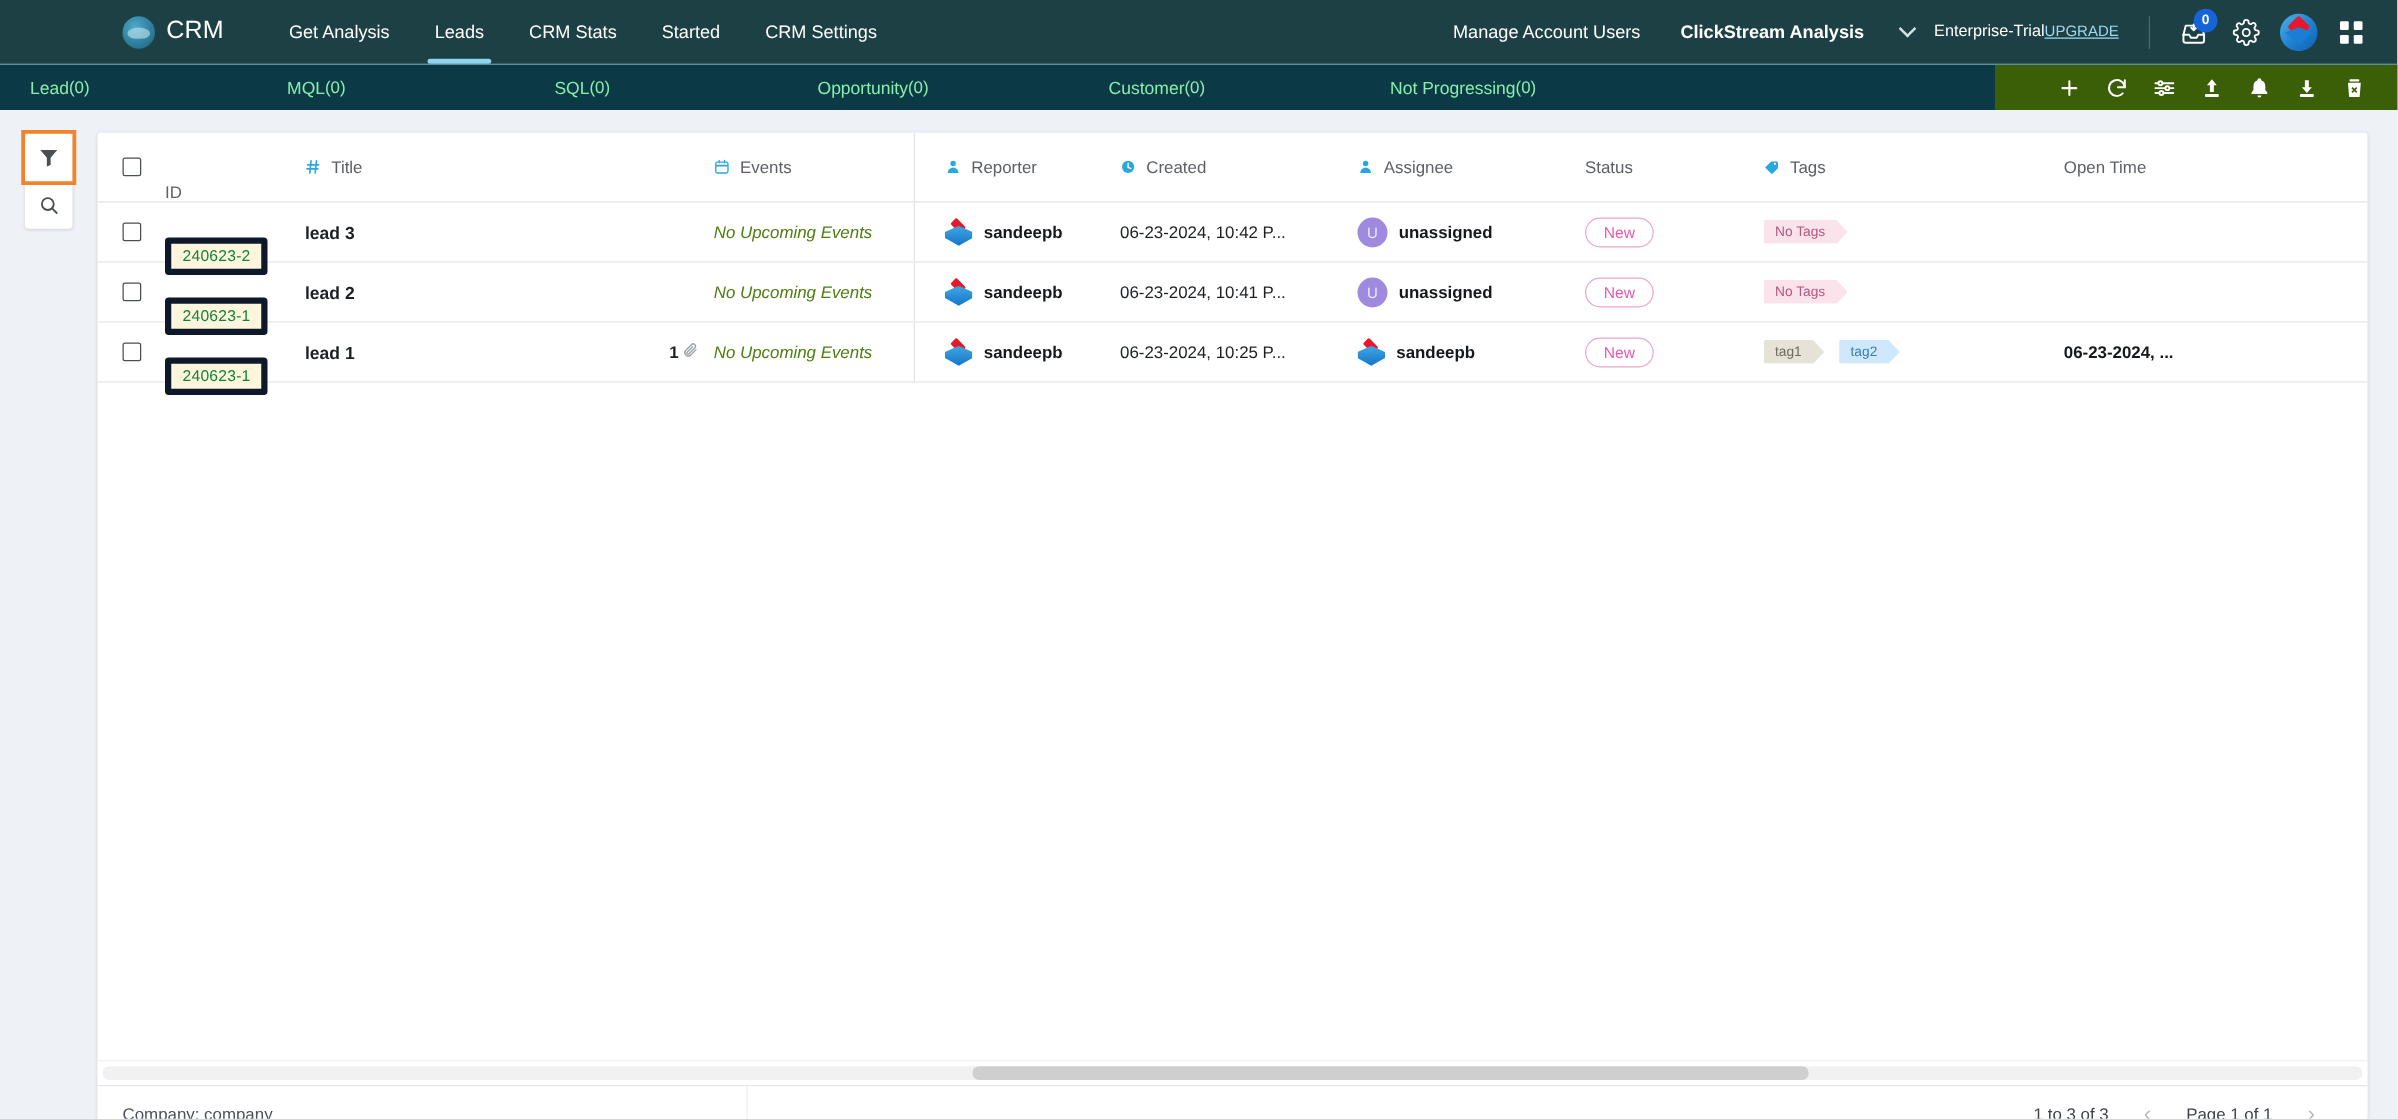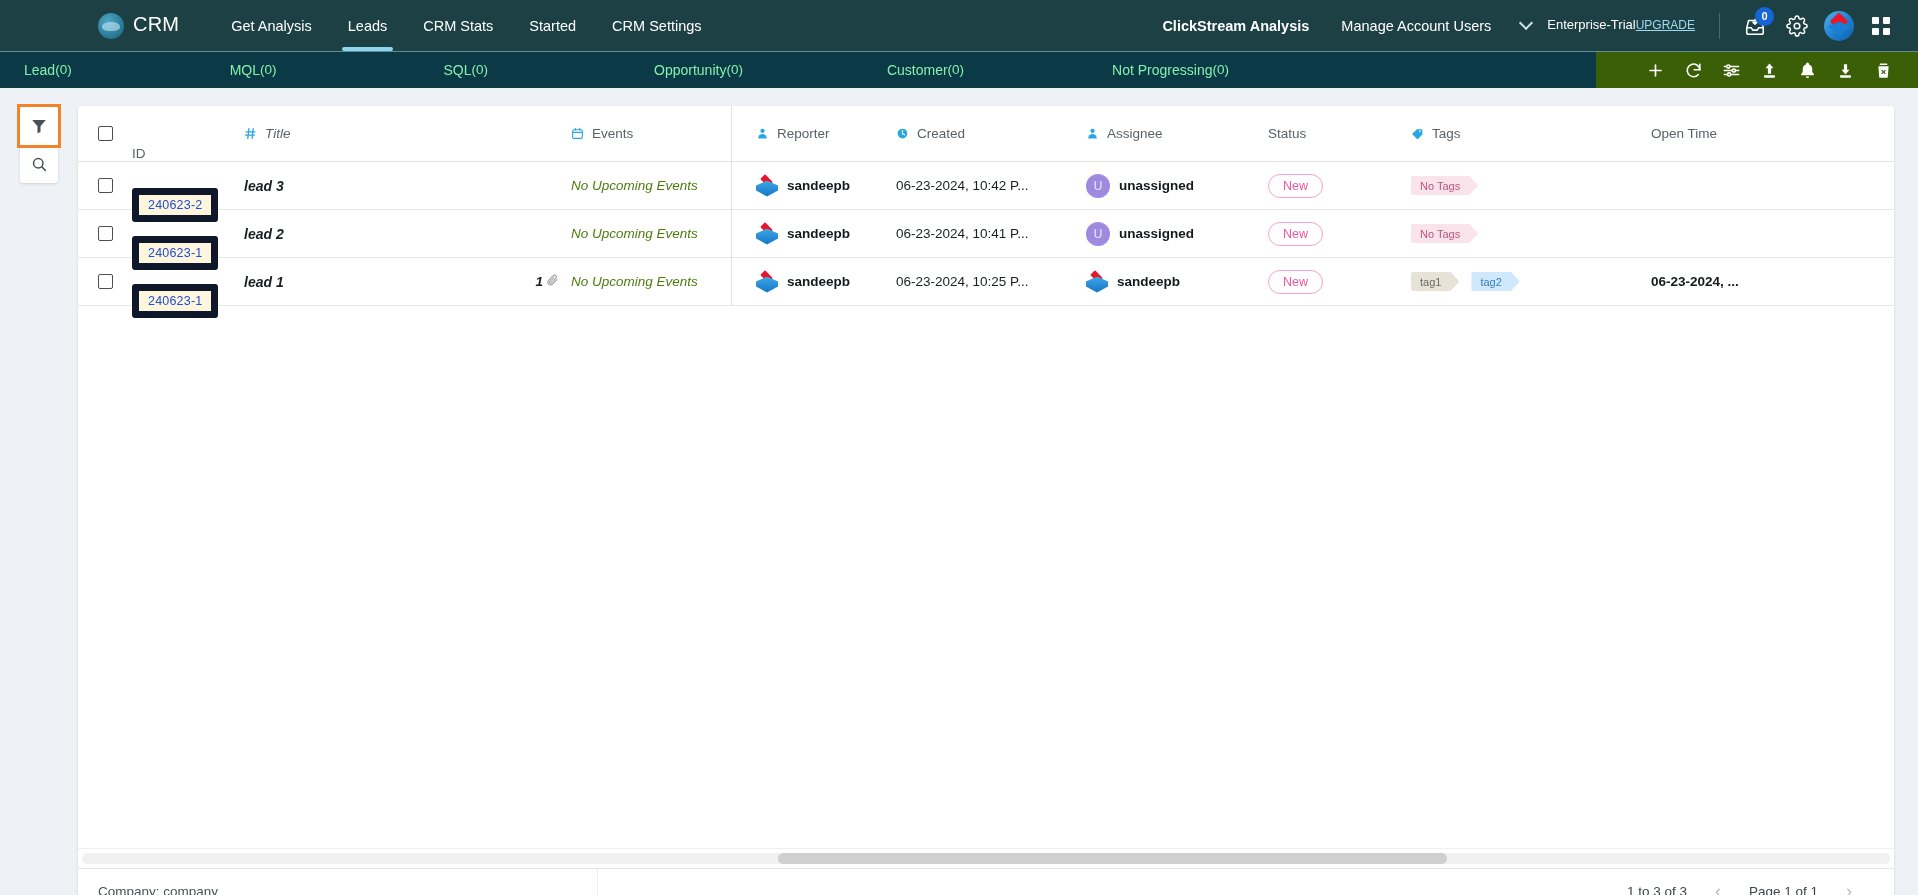--- a/index.html
+++ b/index.html
@@ -191,21 +191,21 @@
     height: 48px;
     border-bottom: 1px solid #e6e8ea;
     padding-left: 0;
   }
   .thead {
     height: 56px; border-bottom: 1px solid #e1e3e6;
   }
   .cell { display: flex; align-items: center; flex: none; padding-left: 0; }
   .c-check { width: 54px; justify-content: center; }
   .c-id    { width: 112px; margin-top: 39px; }
-  .c-title { width: 327px; font-style: italic; }
+  .c-title { width: 327px; }
   .c-events{ width: 160px; }
   .c-sep   { width: 1px; align-self: stretch; background: #e1e3e6; }
   .c-rep   { width: 164px; }
   .c-cre   { width: 190px; }
   .c-asg   { width: 182px; }
   .c-sts   { width: 143px; }
   .c-tags  { width: 240px; }
   .c-open  { width: 150px; }
 
   .hlabel {
@@ -215,23 +215,23 @@
   }
   .hicon { color: #29a8e0; display:flex; align-items:center; }
 
   .cbox {
     width: 15px; height: 15px;
     border: 1.6px solid #4a4f54; border-radius: 2px;
     background: #fff; cursor: pointer; flex: none;
   }
 
   .idchip {
-    border: 7px solid #0f172a;
+    border: 5px solid #0f172a;
     background: #fdf6dd;
-    color: #1d4ed8;
+    color: #15803d;
     font-size: 12.5px;
     padding: 3px 9px;
     border-radius: 3px;
     letter-spacing: .2px;
   }
   .title-txt { font-size: 14px; font-weight: bold; color: #1c2023; }
   .attach {
     margin-left: auto; display:flex; align-items:center; gap:3px;
     font-size: 13.5px; color: #1c2023; font-weight: bold; padding-right: 12px;
   }
@@ -326,22 +326,22 @@
 
   <div class="navlinks">
     <div class="navlink">Get Analysis</div>
     <div class="navlink active">Leads</div>
     <div class="navlink">CRM Stats</div>
     <div class="navlink">Started</div>
     <div class="navlink">CRM Settings</div>
   </div>
 
   <div class="nav-right">
+    <div class="navlink">Manage Account Users</div>
     <div class="navlink bold">ClickStream Analysis</div>
-    <div class="navlink">Manage Account Users</div>
     <span class="chev"></span>
 
     <div class="plan">
       <div class="plan-name">Enterprise-Trial</div>
       <div class="plan-upgrade">UPGRADE</div>
     </div>
 
     <div class="vdiv"></div>
 
     <div class="icon-btn">

